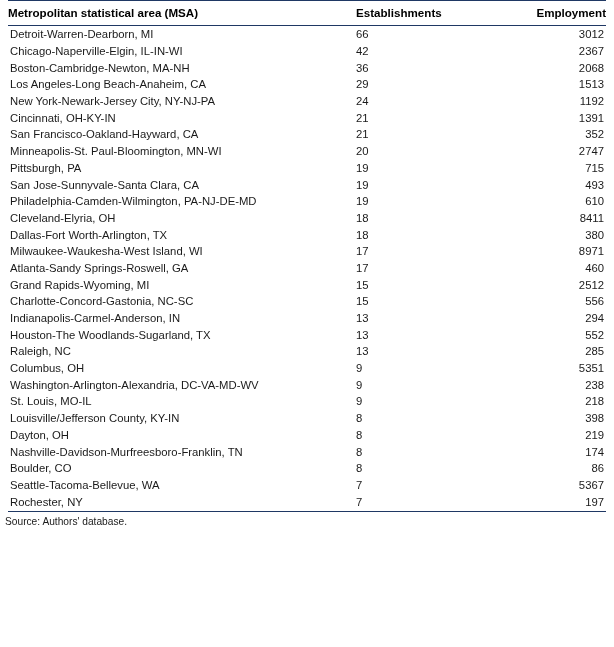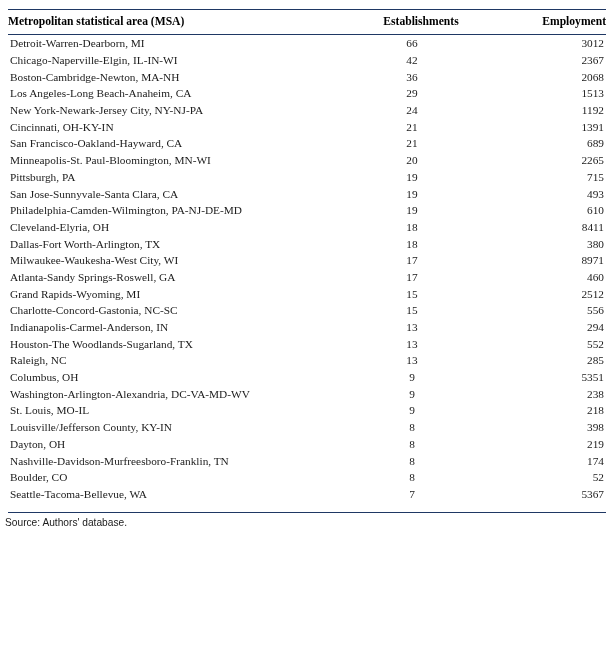--- a/index.html
+++ b/index.html
@@ -10,22 +10,21 @@
   body {
     width: 614px;
     height: 647px;
     font-family: "Liberation Sans", sans-serif;
     color: #1a1a1a;
     overflow: hidden;
   }
   .table-wrap {
     width: 504px;
     box-sizing: border-box;
-    padding: 9px 8px;
-    font-family: Liberation Serif, serif;
+    padding: 0 8px;
   }
   table.msa-table {
     width: 598px;
     border-collapse: collapse;
     table-layout: fixed;
     font-size: 11.3px;
   }
   table.msa-table thead th {
     font-weight: bold;
     font-size: 11.6px;
@@ -34,21 +33,21 @@
     border-bottom: 1.2px solid #1f3864;
     vertical-align: bottom;
     color: #000000;
   }
   th.col-msa, td.col-msa {
     text-align: left;
     width: 348px;
     padding-left: 2px;
   }
   th.col-est, td.col-est {
-    text-align: center;
+    text-align: left;
     width: 130px;
     padding-right: 18px;
   }
   th.col-emp, td.col-emp {
     text-align: right;
     width: 120px;
     padding-right: 2px;
   }
   table.msa-table tbody td {
     padding: 2.35px 0 2.35px 0;
@@ -115,26 +114,26 @@
           <td class="col-emp">1192</td>
         </tr>
         <tr>
           <td class="col-msa">Cincinnati, OH-KY-IN</td>
           <td class="col-est">21</td>
           <td class="col-emp">1391</td>
         </tr>
         <tr>
           <td class="col-msa">San Francisco-Oakland-Hayward, CA</td>
           <td class="col-est">21</td>
-          <td class="col-emp">689</td>
+          <td class="col-emp">352</td>
         </tr>
         <tr>
           <td class="col-msa">Minneapolis-St. Paul-Bloomington, MN-WI</td>
           <td class="col-est">20</td>
-          <td class="col-emp">2265</td>
+          <td class="col-emp">2747</td>
         </tr>
         <tr>
           <td class="col-msa">Pittsburgh, PA</td>
           <td class="col-est">19</td>
           <td class="col-emp">715</td>
         </tr>
         <tr>
           <td class="col-msa">San Jose-Sunnyvale-Santa Clara, CA</td>
           <td class="col-est">19</td>
           <td class="col-emp">493</td>
@@ -148,21 +147,21 @@
           <td class="col-msa">Cleveland-Elyria, OH</td>
           <td class="col-est">18</td>
           <td class="col-emp">8411</td>
         </tr>
         <tr>
           <td class="col-msa">Dallas-Fort Worth-Arlington, TX</td>
           <td class="col-est">18</td>
           <td class="col-emp">380</td>
         </tr>
         <tr>
-          <td class="col-msa">Milwaukee-Waukesha-West City, WI</td>
+          <td class="col-msa">Milwaukee-Waukesha-West Island, WI</td>
           <td class="col-est">17</td>
           <td class="col-emp">8971</td>
         </tr>
         <tr>
           <td class="col-msa">Atlanta-Sandy Springs-Roswell, GA</td>
           <td class="col-est">17</td>
           <td class="col-emp">460</td>
         </tr>
         <tr>
           <td class="col-msa">Grand Rapids-Wyoming, MI</td>
@@ -215,24 +214,29 @@
           <td class="col-emp">219</td>
         </tr>
         <tr>
           <td class="col-msa">Nashville-Davidson-Murfreesboro-Franklin, TN</td>
           <td class="col-est">8</td>
           <td class="col-emp">174</td>
         </tr>
         <tr>
           <td class="col-msa">Boulder, CO</td>
           <td class="col-est">8</td>
-          <td class="col-emp">52</td>
+          <td class="col-emp">86</td>
         </tr>
         <tr>
           <td class="col-msa">Seattle-Tacoma-Bellevue, WA</td>
           <td class="col-est">7</td>
           <td class="col-emp">5367</td>
+        </tr>
+        <tr>
+          <td class="col-msa">Rochester, NY</td>
+          <td class="col-est">7</td>
+          <td class="col-emp">197</td>
         </tr>
       </tbody>
   </table>
 </div>
 <div class="bottom-rule"></div>
 <div class="source-note">Source: Authors' database.</div>
 
 </body></html>

